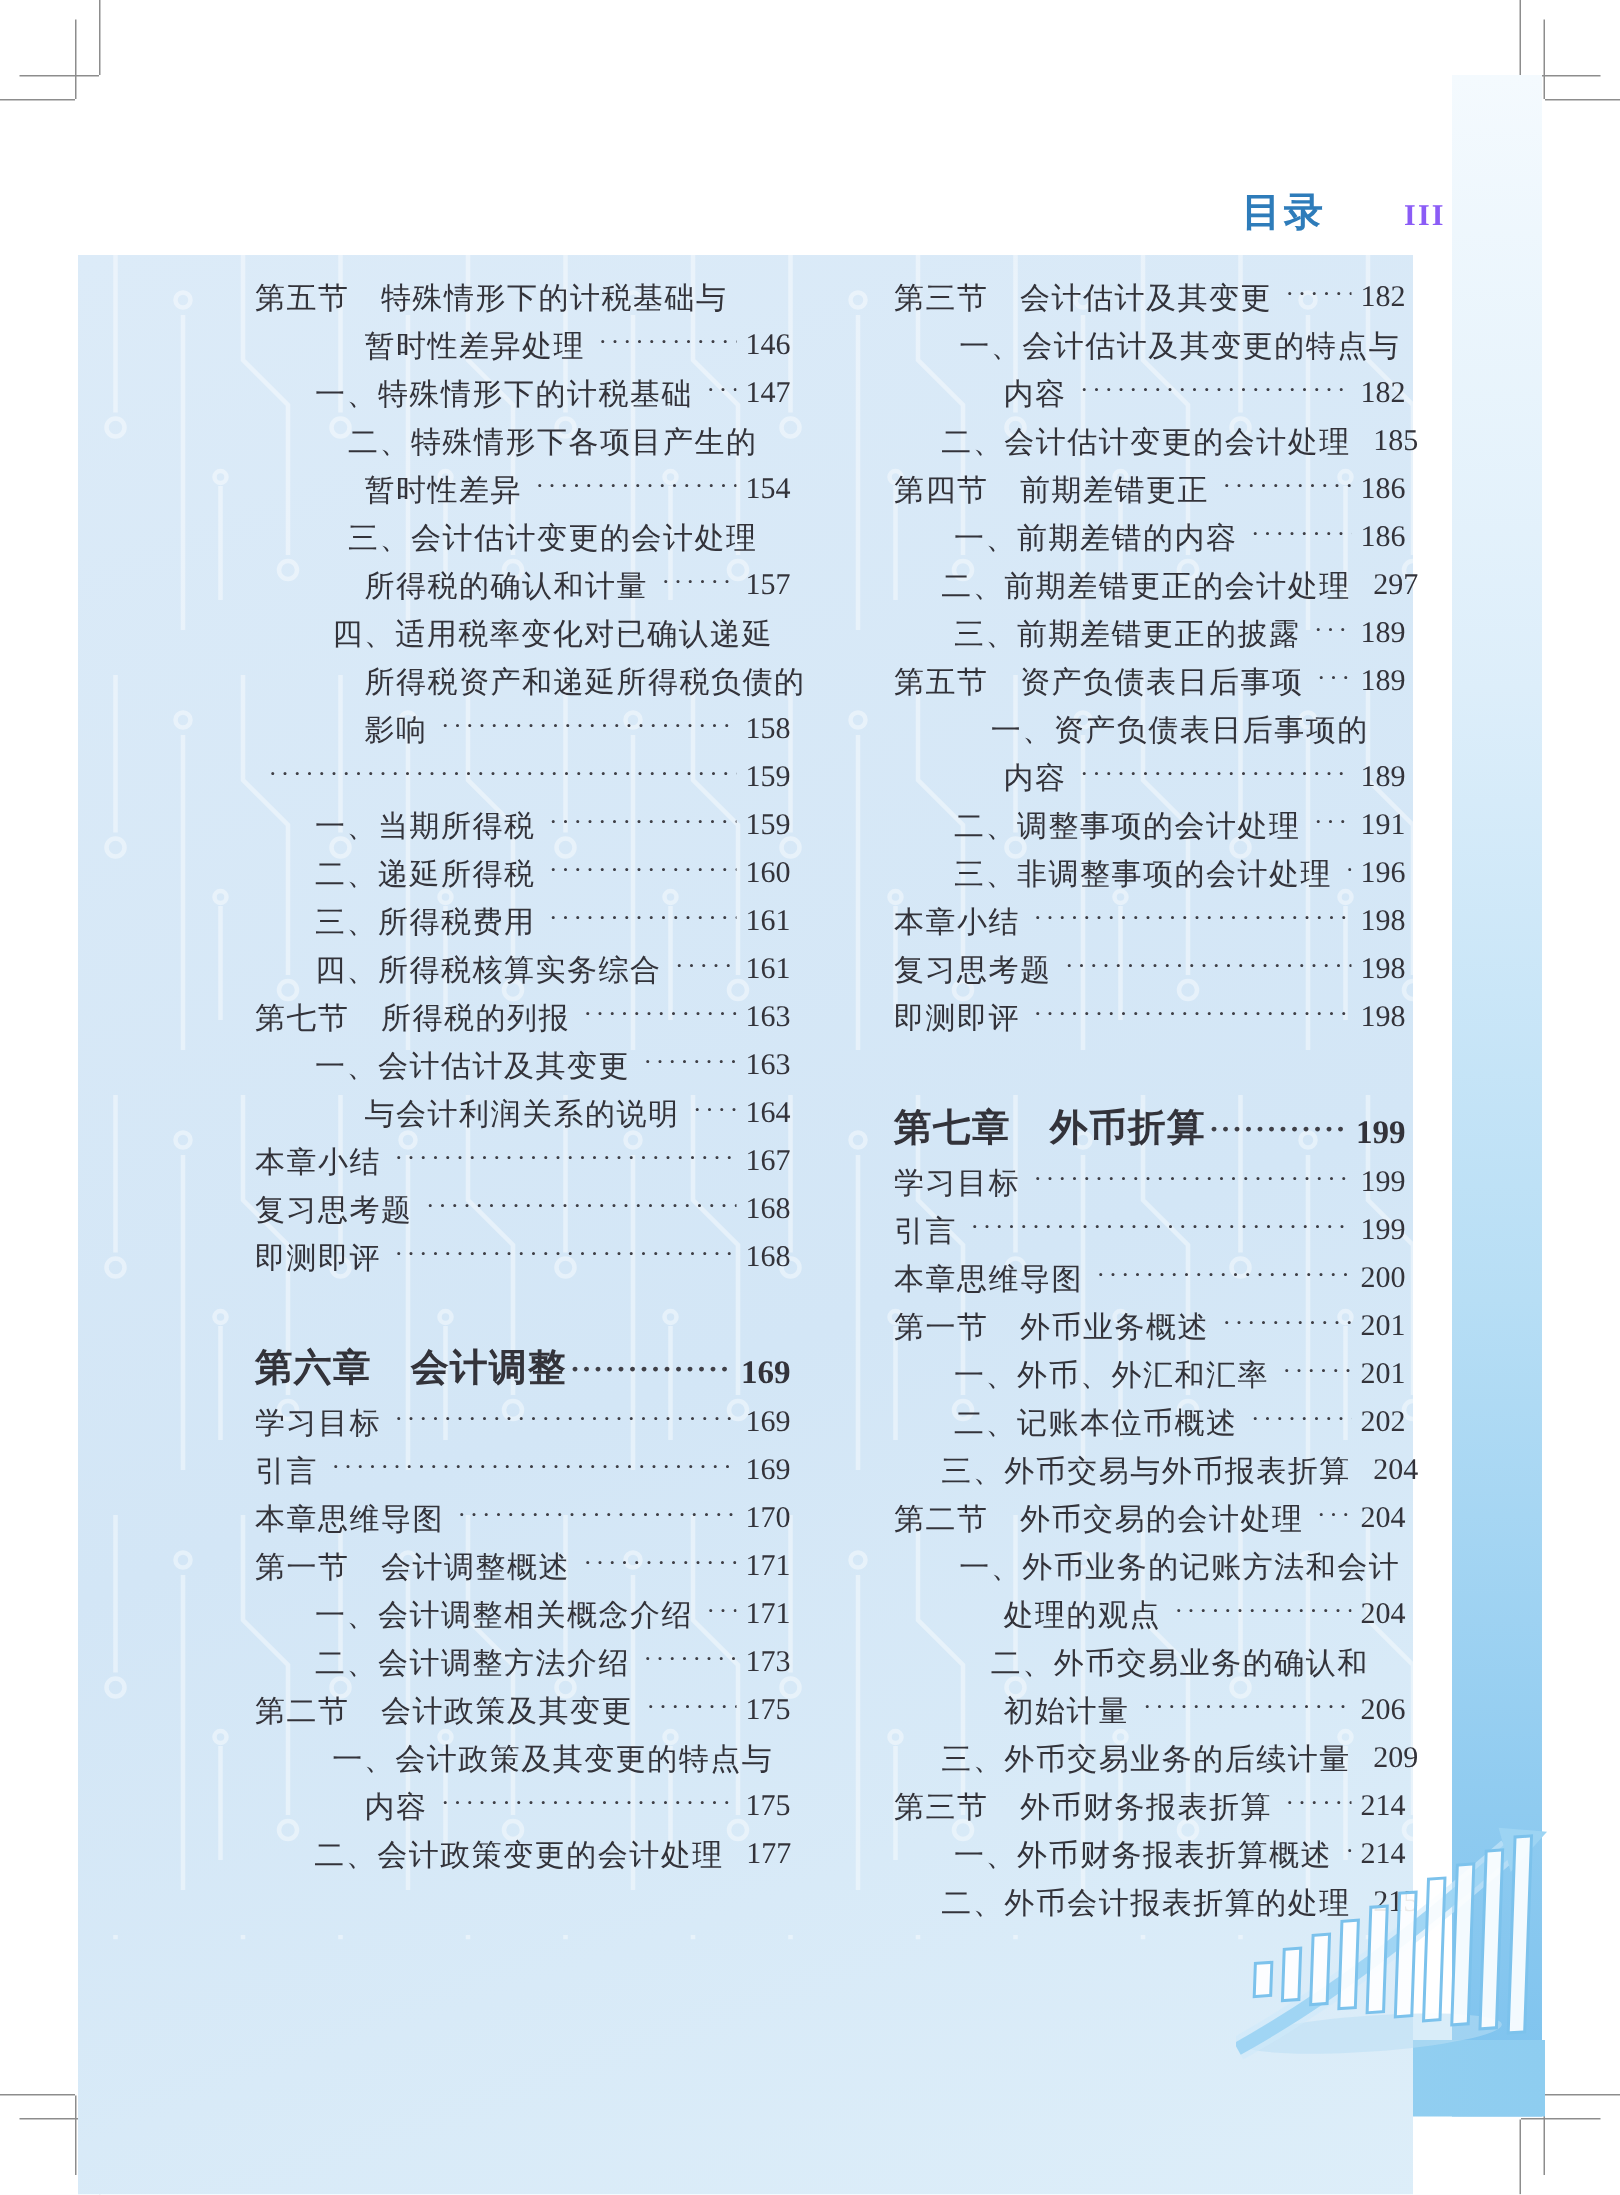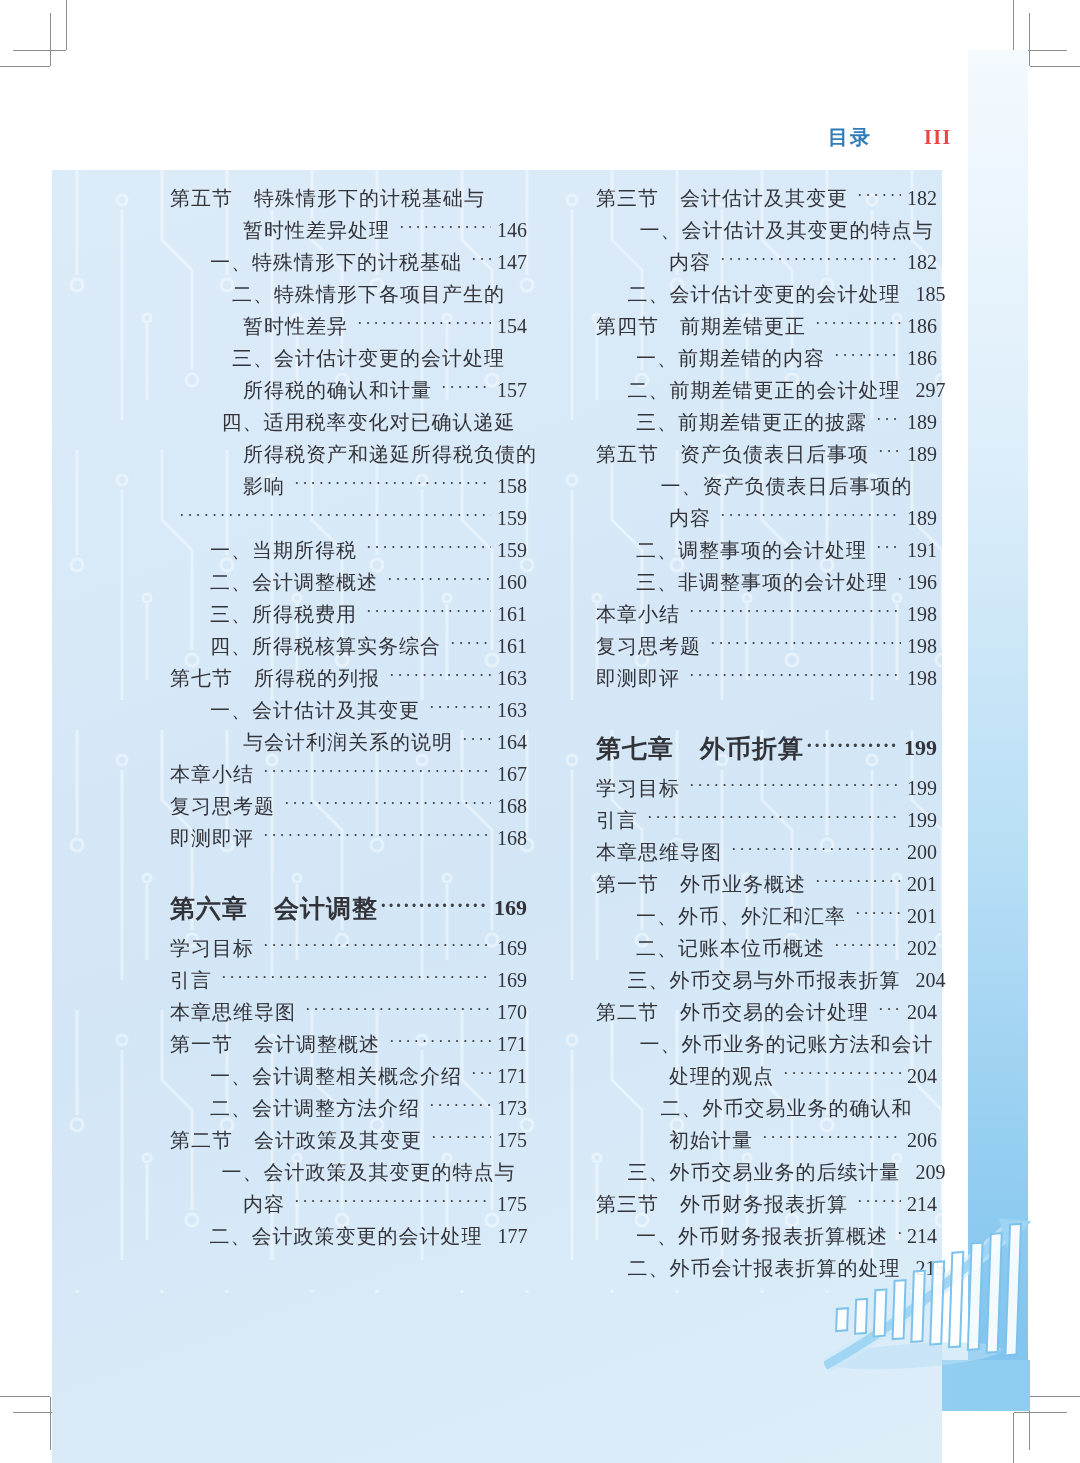--- a/index.html
+++ b/index.html
@@ -2,43 +2,43 @@
 <html><head>
 <meta charset="utf-8">
 <style>
   html,body{margin:0;padding:0;background:#ffffff;}
   .page{
     position:relative;width:1080px;height:1463px;background:#ffffff;overflow:hidden;
     font-family:"Liberation Serif","DejaVu Serif",serif;color:#33333a;
   }
   
   .header{position:absolute;left:828px;top:124px;display:flex;gap:52px;align-items:baseline;}
-  .header-title{font-size:20px;font-weight:bold;color:#2e7cba;font-family:"Liberation Sans","DejaVu Sans",sans-serif;letter-spacing:2px;}
-  .header-page{font-size:20px;font-weight:bold;color:#ef4444;letter-spacing:1.5px;}
+  .header-title{font-size:26px;font-weight:bold;color:#2e7cba;font-family:"Liberation Sans","DejaVu Sans",sans-serif;letter-spacing:2px;}
+  .header-page{font-size:20px;font-weight:bold;color:#8b5cf6;letter-spacing:1.5px;}
   
   .panel{
     position:absolute;left:52px;top:170px;width:890px;height:1308px;
     background:linear-gradient(160deg,#dcebf8 0%,#d3e6f6 55%,#ddeef9 100%);
   }
   .circuit{position:absolute;left:0;top:0;}
   
   .col{position:absolute;top:12px;}
   .col-left{left:118px;width:357px;}
   .col-right{left:544px;width:341px;}
   .line{display:flex;align-items:center;height:32px;font-size:20px;white-space:nowrap;}
   .line .txt{flex:0 0 auto;letter-spacing:1px;}
   .line.cont{padding-left:73px;}
   .entry.item .line.first{padding-left:40px;justify-content:center;}
   .leader{
     flex:1 1 0;overflow:hidden;white-space:nowrap;margin:0 6px 0 9px;
     font-size:17px;letter-spacing:2.5px;color:#3f3f46;transform:translateY(-2px);
   }
   .page-num{flex:0 0 auto;font-size:20px;text-align:right;min-width:30px;}
   .entry.chapter{margin-top:34px;margin-bottom:4px;}
-  .entry.chapter .line{height:40px;font-size:25px;font-weight:bold;}
+  .entry.chapter .line{height:40px;font-size:25px;font-weight:bold;align-items:flex-end;}
   .entry.chapter .leader{font-size:20px;font-weight:bold;letter-spacing:1px;margin:0 8px 0 2px;transform:translateY(-3px);}
   .entry.chapter .page-num{font-size:22px;}
   
   .strip{
     position:absolute;left:968px;top:50px;width:60px;height:1361px;
     background:linear-gradient(180deg,#f4fafe 0%,#ddeefa 30%,#b7def5 60%,#8fcbf0 85%,#7cc2ee 100%);
   }
   
   .band{
     position:absolute;left:52px;top:1360px;width:978px;height:51px;
@@ -164,21 +164,21 @@
         </div>
         <div class="entry item">
           <div class="line first">
             <span class="txt">一、当期所得税</span>
             <span class="leader">··························································································</span>
             <span class="page-num">159</span>
           </div>
         </div>
         <div class="entry item">
           <div class="line first">
-            <span class="txt">二、会计调整概述</span>
+            <span class="txt">二、递延所得税</span>
             <span class="leader">··························································································</span>
             <span class="page-num">160</span>
           </div>
         </div>
         <div class="entry item">
           <div class="line first">
             <span class="txt">三、所得税费用</span>
             <span class="leader">··························································································</span>
             <span class="page-num">161</span>
           </div>

